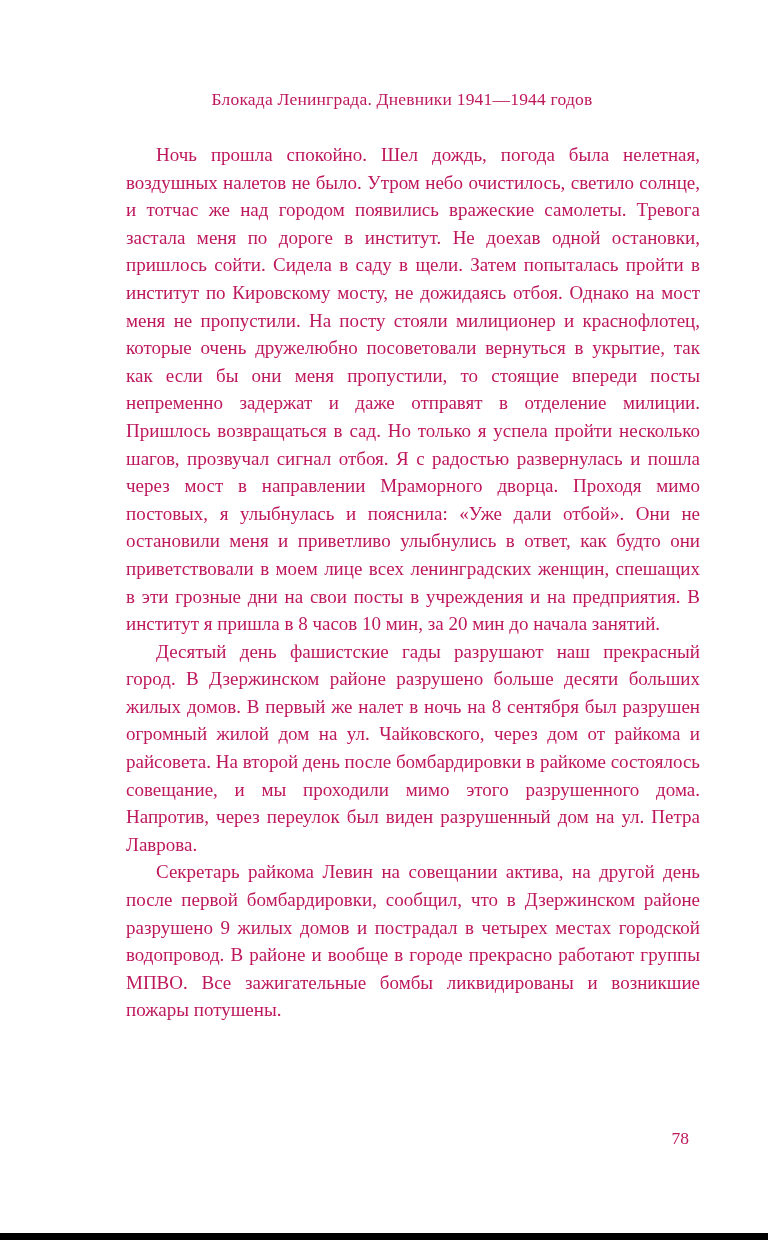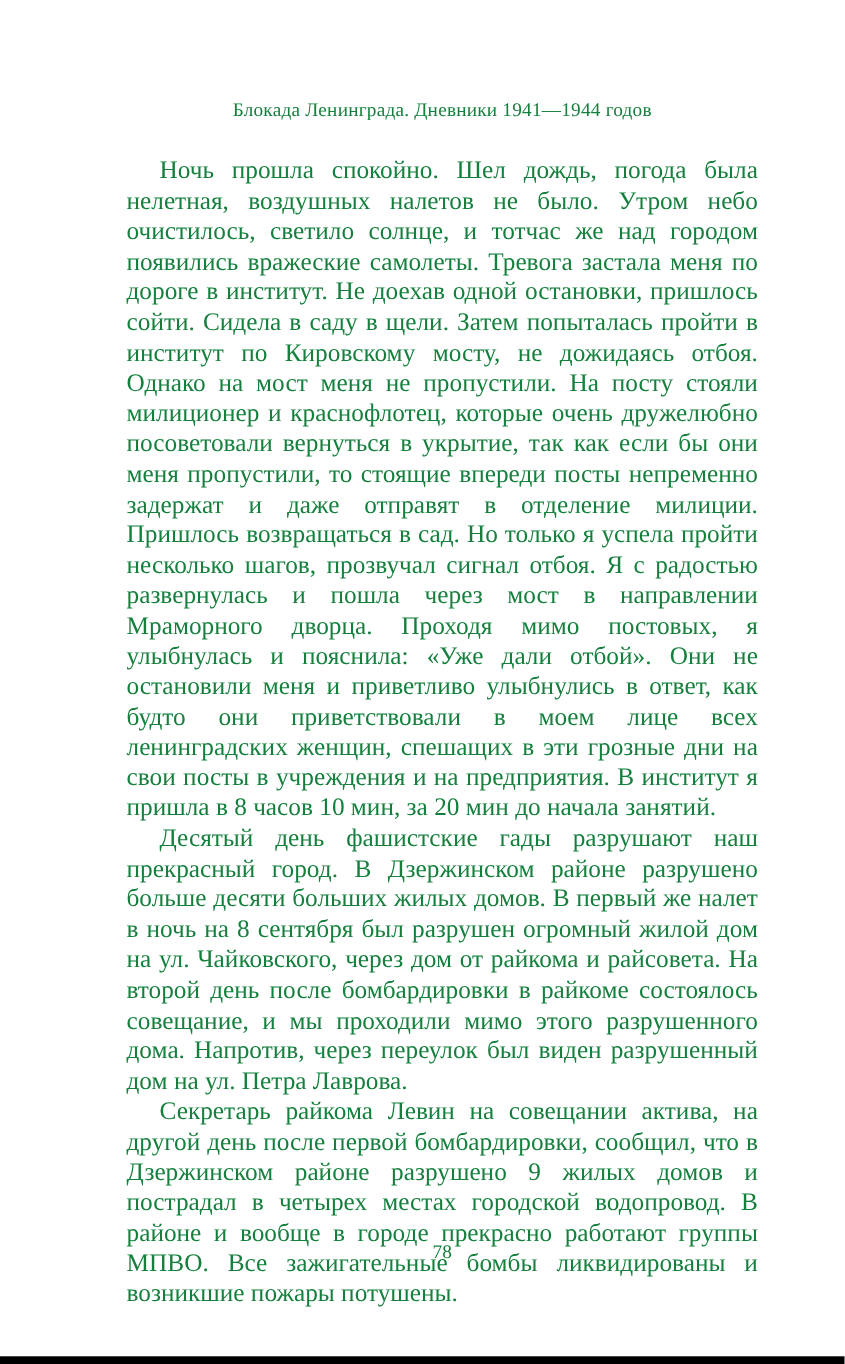--- a/index.html
+++ b/index.html
@@ -7,54 +7,54 @@
     padding: 0;
     background: #ffffff;
   }
   .page {
     position: relative;
     width: 768px;
     height: 1240px;
     background: #ffffff;
     overflow: hidden;
     font-family: "Liberation Serif", "DejaVu Serif", serif;
-    color: #15803d;
+    color: #be185d;
   }
   .running-head {
     position: absolute;
     top: 88px;
     left: 115px;
     width: 574px;
     text-align: center;
     font-size: 17.5px;
     line-height: 22px;
     letter-spacing: 0.2px;
     white-space: nowrap;
   }
   .text-block {
     position: absolute;
     top: 141px;
-    left: 115px;
+    left: 126px;
     width: 574px;
-    font-size: 23px;
+    font-size: 19px;
     line-height: 27.6px;
     text-align: justify;
     text-justify: inter-word;
   }
   .text-block p {
     margin: 0;
     padding: 0;
     text-indent: 30px;
   }
   .page-number {
     position: absolute;
     top: 1128px;
     left: 115px;
     width: 574px;
-    text-align: center;
+    text-align: right;
     font-size: 17.5px;
   }
   .bottom-edge {
     position: absolute;
     left: 0;
     bottom: 0;
     width: 100%;
     height: 7px;
     background: #000000;
   }

